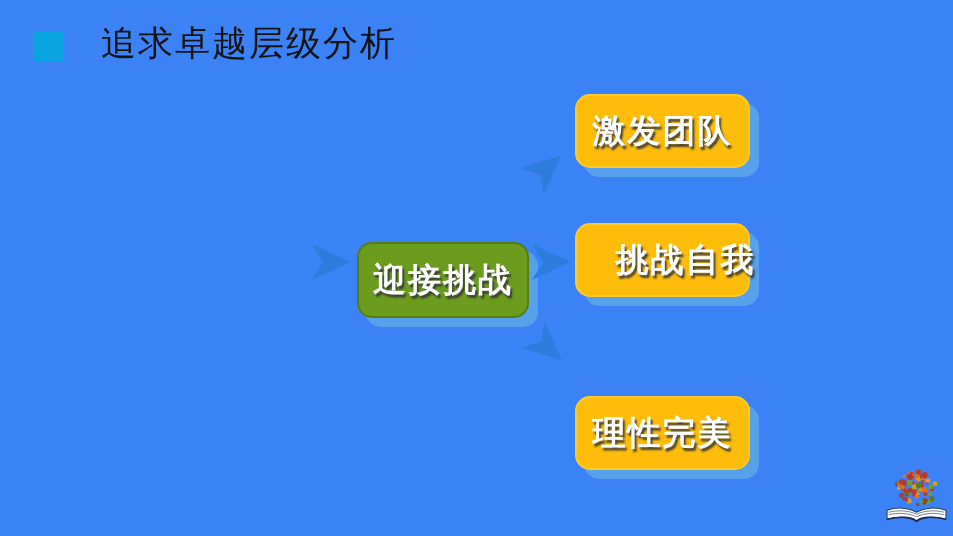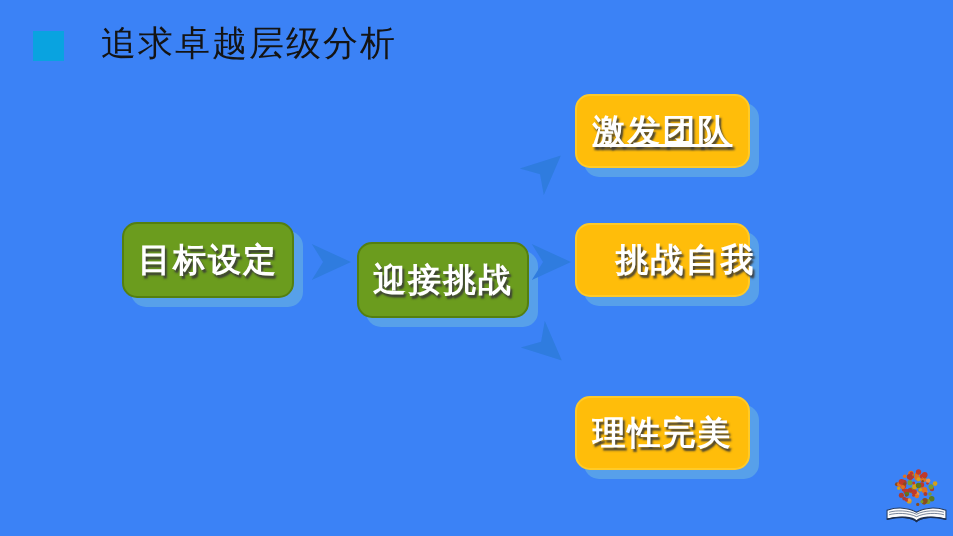--- a/index.html
+++ b/index.html
@@ -28,21 +28,21 @@
     box-shadow:9px 9px 0 0 #57A0EA;
     color:#ffffff;font-weight:bold;font-size:33px;letter-spacing:2px;
     text-shadow:2px 3px 2px rgba(55,55,55,0.9);
     white-space:nowrap;
     box-sizing:border-box;
   }
   .node.green{background:#6B9C1E;border:2px solid #547F10;}
   .node.yellow{background:#FFBD0A;border:2px solid #FFCA28;}
   .n-goal   {left:122px;top:222px;width:172px;height:76px;}
   .n-meet   {left:357px;top:222px;width:172px;height:76px;margin-top:20px;}
-  .n-team   {left:575px;top:94px; width:175px;height:74px;text-decoration:underline;}
+  .n-team   {left:575px;top:94px; width:175px;height:74px;}
   .n-self   {left:575px;top:223px;width:175px;height:74px;padding-left:46px;}
   .n-perfect{left:575px;top:360px;width:175px;height:74px;margin-top:36px;}
   
   .arrow{position:absolute;width:40px;height:36px;}
   .a-1   {left:311px;top:244px;}
   .a-2   {left:531px;top:244px;}
   .a-up  {left:526px;top:151px;transform:rotate(-42deg);}
   .a-down{left:527px;top:329px;transform:rotate(42deg);}
   .arrow svg{display:block;width:100%;height:100%;}
   
@@ -50,23 +50,20 @@
   .logo svg{display:block;width:100%;height:100%;}
 </style>
 </head>
 <body>
 
 <div class="slide">
 
   <div class="title-bullet"></div>
   <div class="slide-title">追求卓越层级分析</div>
 
-  <div class="node green n-goal">
-    <span>目标设定</span>
-  </div>
 
   <div class="arrow a-1">
     <svg viewBox="0 0 100 100" preserveAspectRatio="none">
         <polygon points="2,0 100,50 2,100 30,50" fill="#2F7CDF"></polygon>
       </svg>
   </div>
 
   <div class="node green n-meet">
     <span>迎接挑战</span>
   </div>

